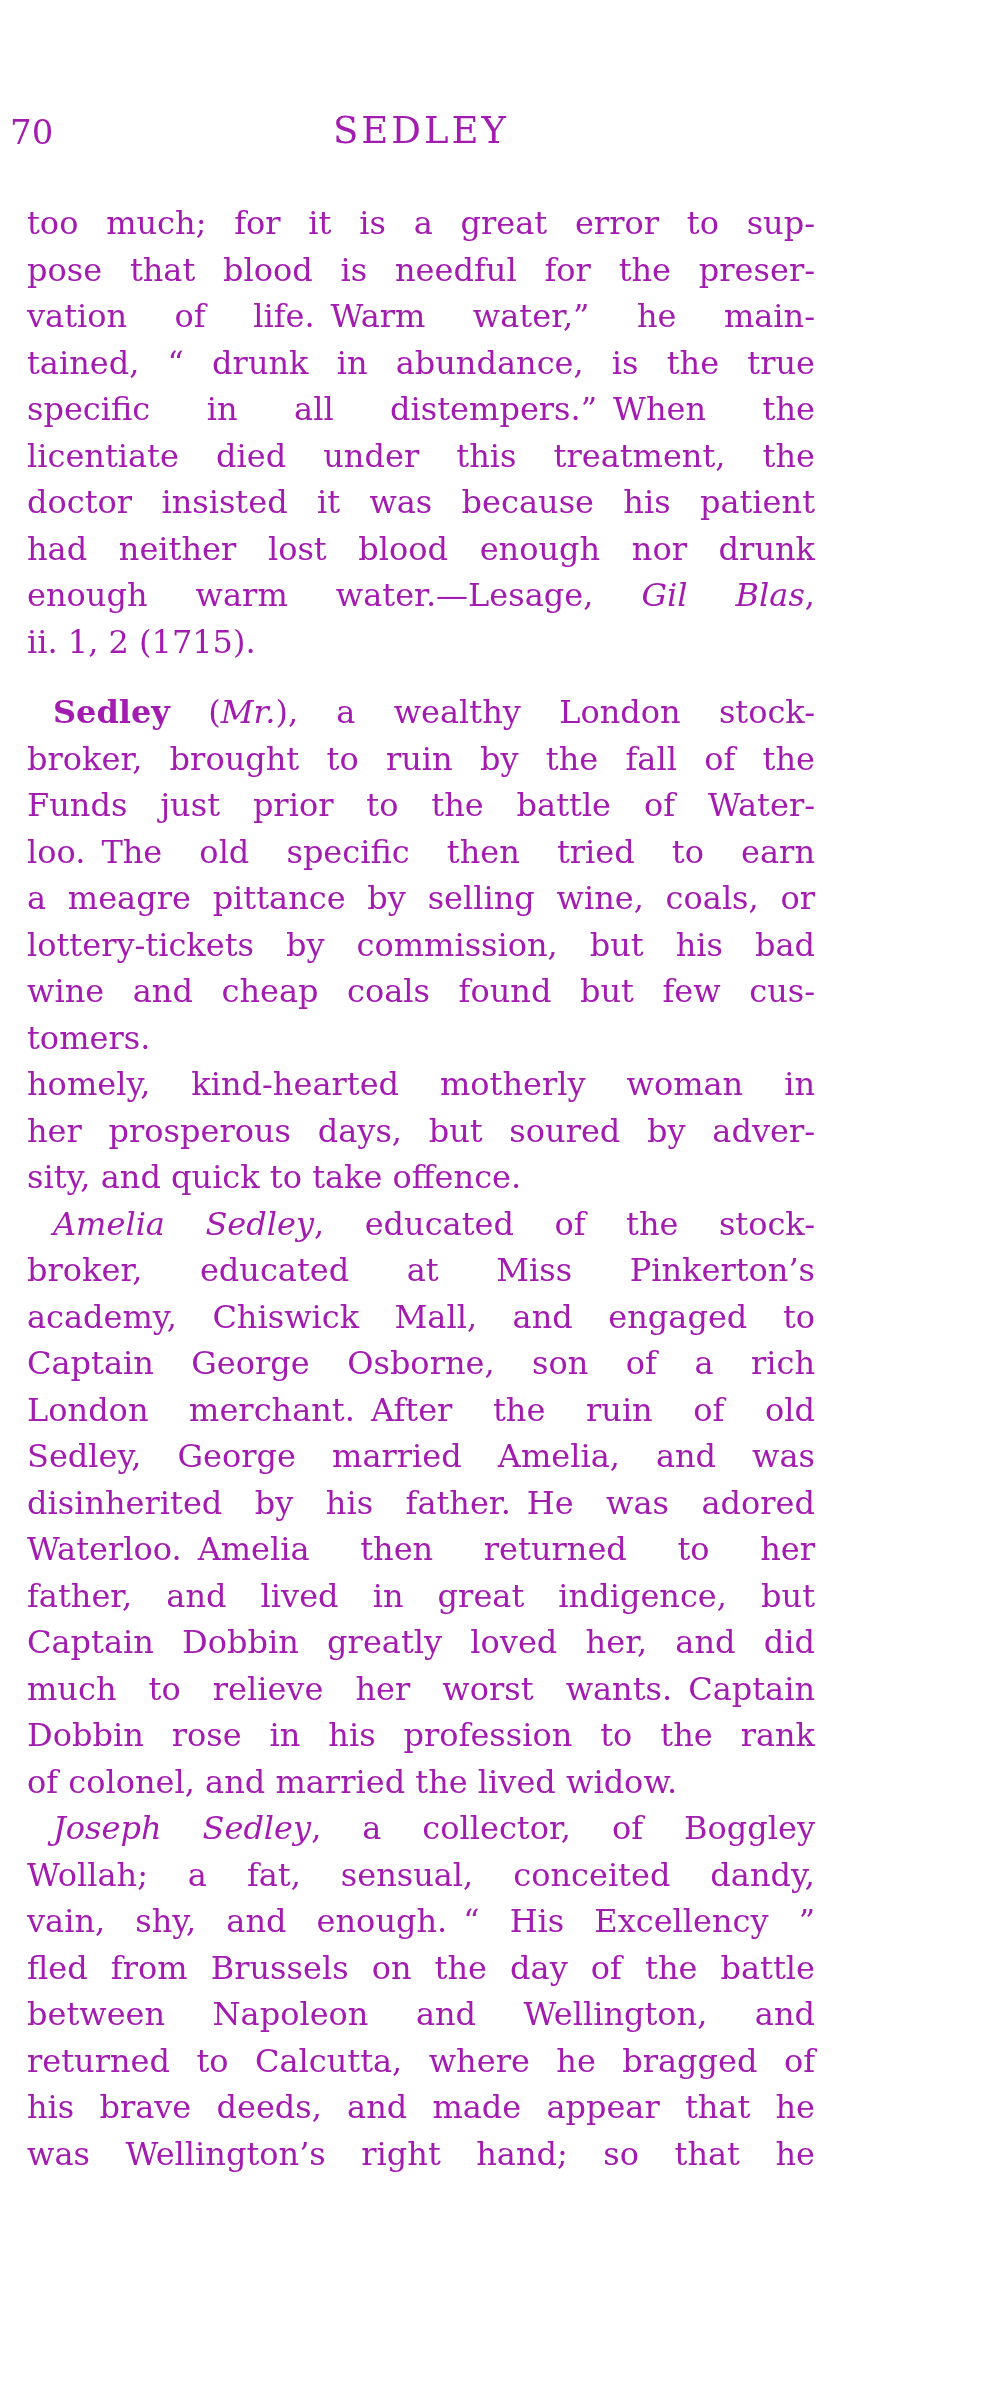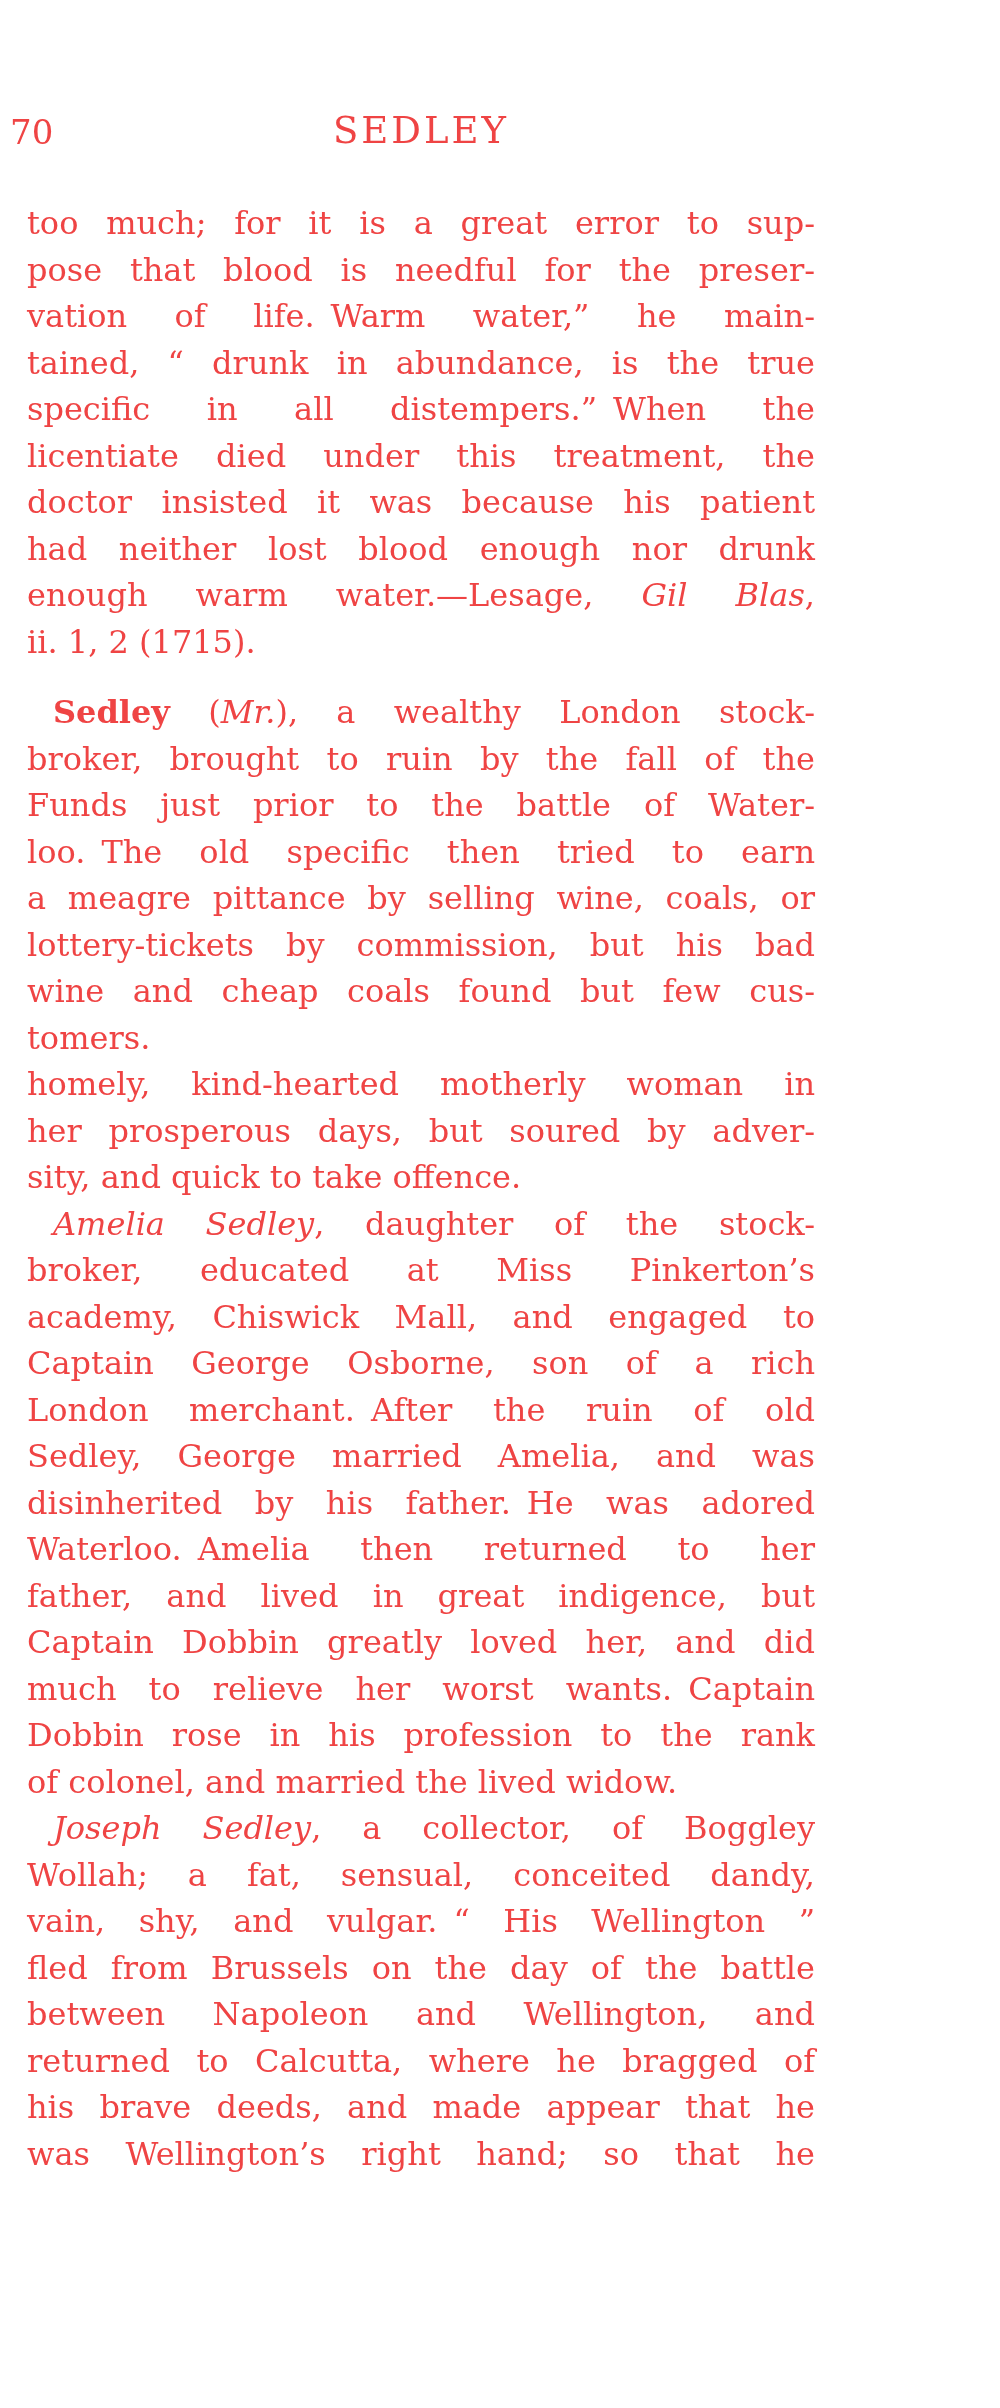--- a/index.html
+++ b/index.html
@@ -1,21 +1,21 @@
 <!DOCTYPE html>
 <html><head>
 <meta charset="utf-8">
 <style>
   html, body { margin: 0; padding: 0; background: #ffffff; }
   .page {
     position: relative;
     width: 1000px;
     height: 2408px;
     background: #ffffff;
-    color: #ef4444;
+    color: #a21caf;
     font-family: "DejaVu Serif", "Liberation Serif", serif;
     overflow: hidden;
   }
   .pagenum {
     position: absolute;
     left: 10px;
     top: 112px;
     font-size: 34px;
     line-height: 40px;
   }
@@ -77,38 +77,38 @@
         <div class="line"><span>lottery-tickets by commission, but his bad</span></div>
         <div class="line"><span>wine and cheap coals found but few cus-</span></div>
         <div class="line endline"><span>tomers.</span></div>
       </div>
       <div class="para">
         <div class="line"><span>homely, kind-hearted motherly woman in</span></div>
         <div class="line"><span>her prosperous days, but soured by adver-</span></div>
         <div class="line endline"><span>sity, and quick to take offence.</span></div>
       </div>
       <div class="para">
-        <div class="line indent"><span class="italic">Amelia Sedley</span><span>, daughter of the stock-</span></div>
+        <div class="line indent"><span class="italic">Amelia Sedley</span><span>, educated of the stock-</span></div>
         <div class="line"><span>broker, educated at Miss Pinkerton’s</span></div>
         <div class="line"><span>academy, Chiswick Mall, and engaged to</span></div>
         <div class="line"><span>Captain George Osborne, son of a rich</span></div>
         <div class="line"><span>London merchant. After the ruin of old</span></div>
         <div class="line"><span>Sedley, George married Amelia, and was</span></div>
         <div class="line"><span>disinherited by his father. He was adored</span></div>
         <div class="line"><span>Waterloo. Amelia then returned to her</span></div>
         <div class="line"><span>father, and lived in great indigence, but</span></div>
         <div class="line"><span>Captain Dobbin greatly loved her, and did</span></div>
         <div class="line"><span>much to relieve her worst wants. Captain</span></div>
         <div class="line"><span>Dobbin rose in his profession to the rank</span></div>
         <div class="line endline"><span>of colonel, and married the lived widow.</span></div>
       </div>
       <div class="para">
         <div class="line indent"><span class="italic">Joseph Sedley</span><span>, a collector, of Boggley</span></div>
         <div class="line"><span>Wollah; a fat, sensual, conceited dandy,</span></div>
-        <div class="line"><span>vain, shy, and vulgar. “ His Wellington ”</span></div>
+        <div class="line"><span>vain, shy, and enough. “ His Excellency ”</span></div>
         <div class="line"><span>fled from Brussels on the day of the battle</span></div>
         <div class="line"><span>between Napoleon and Wellington, and</span></div>
         <div class="line"><span>returned to Calcutta, where he bragged of</span></div>
         <div class="line"><span>his brave deeds, and made appear that he</span></div>
         <div class="line"><span>was Wellington’s right hand; so that he</span></div>
       </div>
     </div>
 </div>
 
 </body></html>

